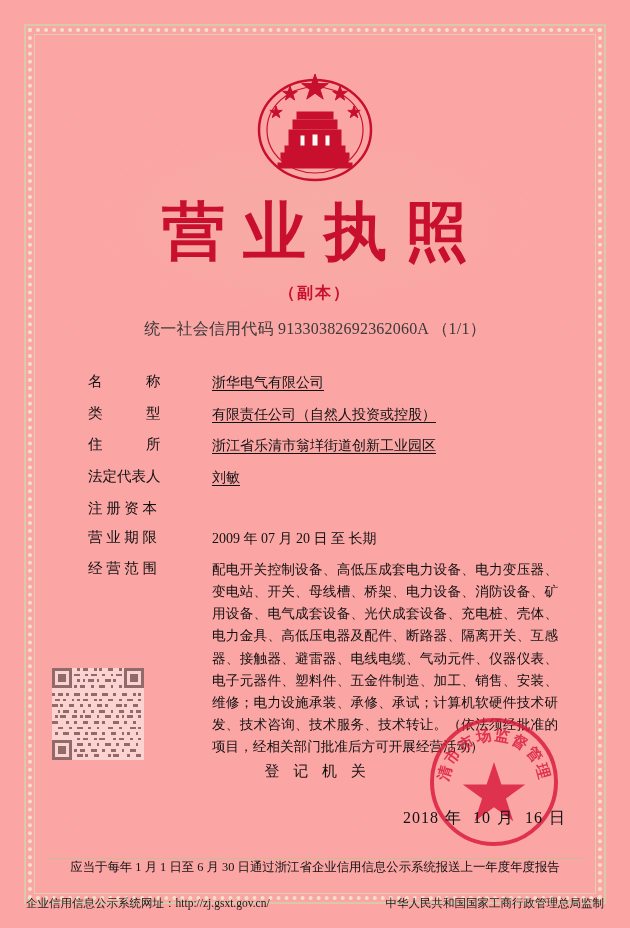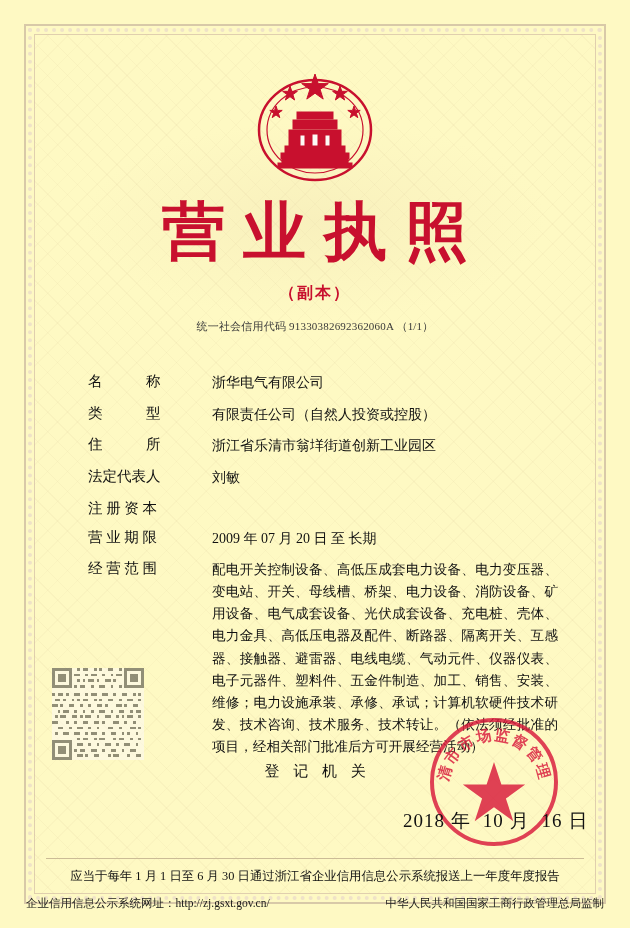--- a/index.html
+++ b/index.html
@@ -14,21 +14,21 @@
     color: #1a1a1a;
     position: relative;
     overflow: hidden;
   }
 
   .license {
     position: absolute;
     left: 0; top: 0;
     width: 630px;
     height: 928px;
-    background: #fef9c3;
+    background: #fca5a5;
   }
 
   
   .frame-outer {
     position: absolute;
     left: 24px; top: 24px;
     right: 24px; bottom: 24px;
     border: 2px solid #d8c9a8;
   }
   .frame-inner {
@@ -102,21 +102,21 @@
     font-weight: bold;
     color: #c8102e;
     letter-spacing: 2px;
   }
   .credit-code {
     position: absolute;
     top: 319px;
     left: 0;
     width: 630px;
     text-align: center;
-    font-size: 11px;
+    font-size: 16px;
     color: #3a3a3a;
     letter-spacing: 0.2px;
   }
 
   
   .fields {
     position: absolute;
     left: 88px;
     top: 372px;
     width: 470px;
@@ -135,20 +135,21 @@
     letter-spacing: 0;
     white-space: nowrap;
   }
   .field-value {
     flex: 1;
     font-size: 14px;
     color: #111;
     line-height: 1.55;
   }
   .field-value.underline {
+    text-decoration: underline;
     text-underline-offset: 3px;
   }
   .scope-value {
     font-size: 13.6px;
     line-height: 1.62;
     text-align: justify;
   }
 
   
   .registrar {
@@ -159,21 +160,21 @@
     text-align: center;
     font-size: 15px;
     letter-spacing: 5px;
     text-indent: 5px;
     color: #111;
   }
   .date-line {
     position: absolute;
     left: 400px;
     top: 808px;
-    font-size: 19px;
+    font-size: 16px;
     color: #111;
     letter-spacing: 1px;
     white-space: nowrap;
   }
   .date-line span { margin: 0 3px; }
 
   
   .seal {
     position: absolute;
     left: 428px;
@@ -197,21 +198,20 @@
   
   .notice {
     position: absolute;
     left: 46px;
     top: 858px;
     width: 538px;
     text-align: center;
     font-size: 12.4px;
     color: #111;
     border-top: 1px solid #cbbb96;
-    padding-top: 9px;
   }
 
   
   .footer {
     position: absolute;
     left: 26px;
     top: 896px;
     width: 578px;
     display: flex;
     justify-content: space-between;

